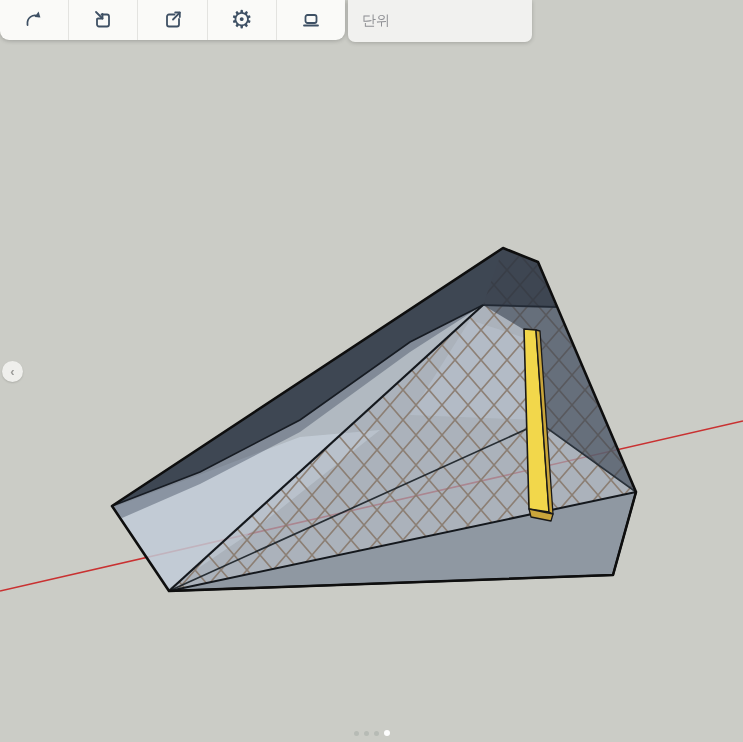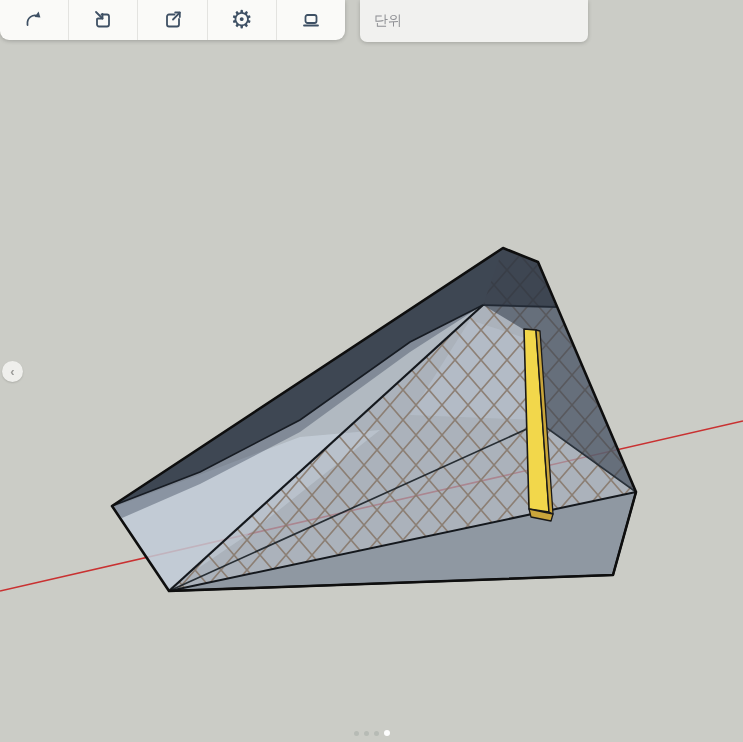--- a/index.html
+++ b/index.html
@@ -17,21 +17,21 @@
   }
   .tb-btn{
     flex:1 1 0;display:flex;align-items:center;justify-content:center;
     border:none;background:transparent;padding:0;cursor:pointer;height:100%;
   }
   .tb-btn + .tb-btn{border-left:1px solid #e3e3e0;}
   .tb-btn svg{display:block;}
   .gear-glyph{font-size:25px;line-height:1;color:#3e5064;margin-top:-2px;}
   
   .unit-panel{
-    position:absolute;left:360px;top:0;width:228px;height:42px;
+    position:absolute;left:348px;top:0;width:184px;height:42px;
     background:#f1f1ef;border-radius:0 0 7px 7px;
     box-shadow:0 1px 4px rgba(0,0,0,0.2);
     display:flex;align-items:center;z-index:5;
   }
   .unit-label{color:#8f9094;font-size:14px;padding-left:14px;}
   
   .collapse-btn{
     position:absolute;left:2px;top:361px;width:21px;height:21px;border-radius:50%;
     background:#efefec;border:none;box-shadow:0 1px 2px rgba(0,0,0,0.15);
     color:#9a9a98;font-size:13px;font-weight:bold;line-height:20px;text-align:center;

